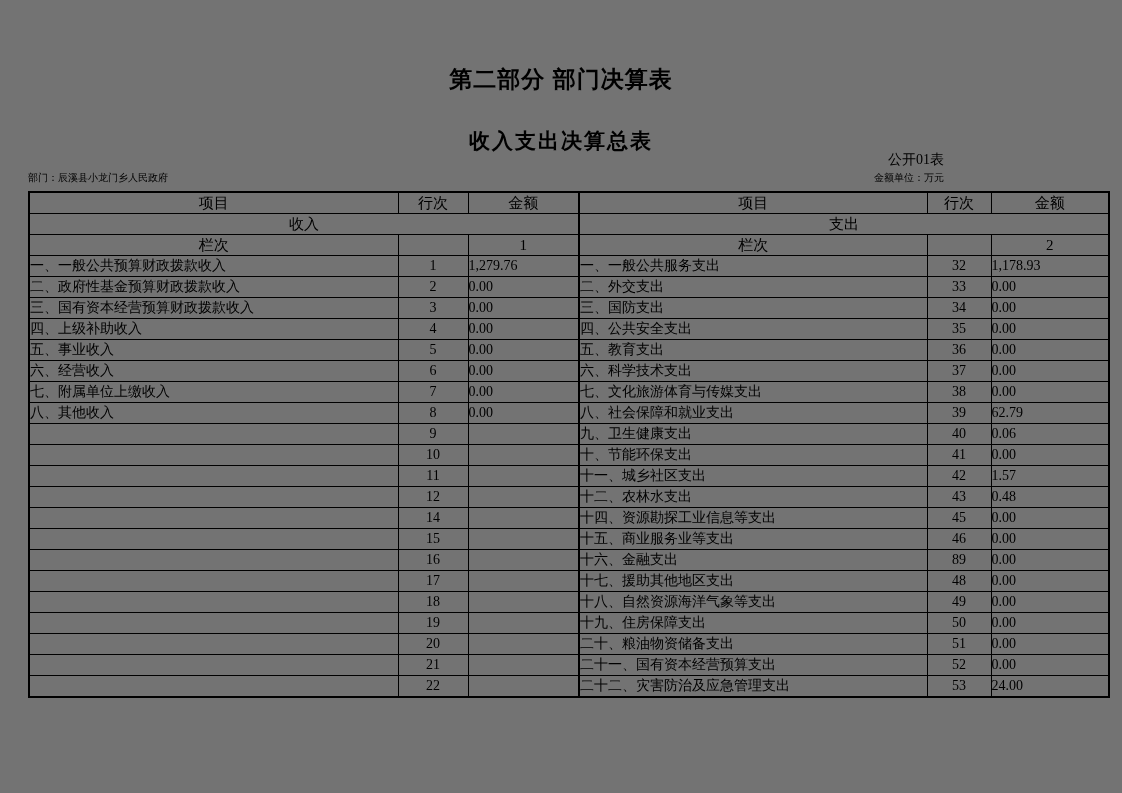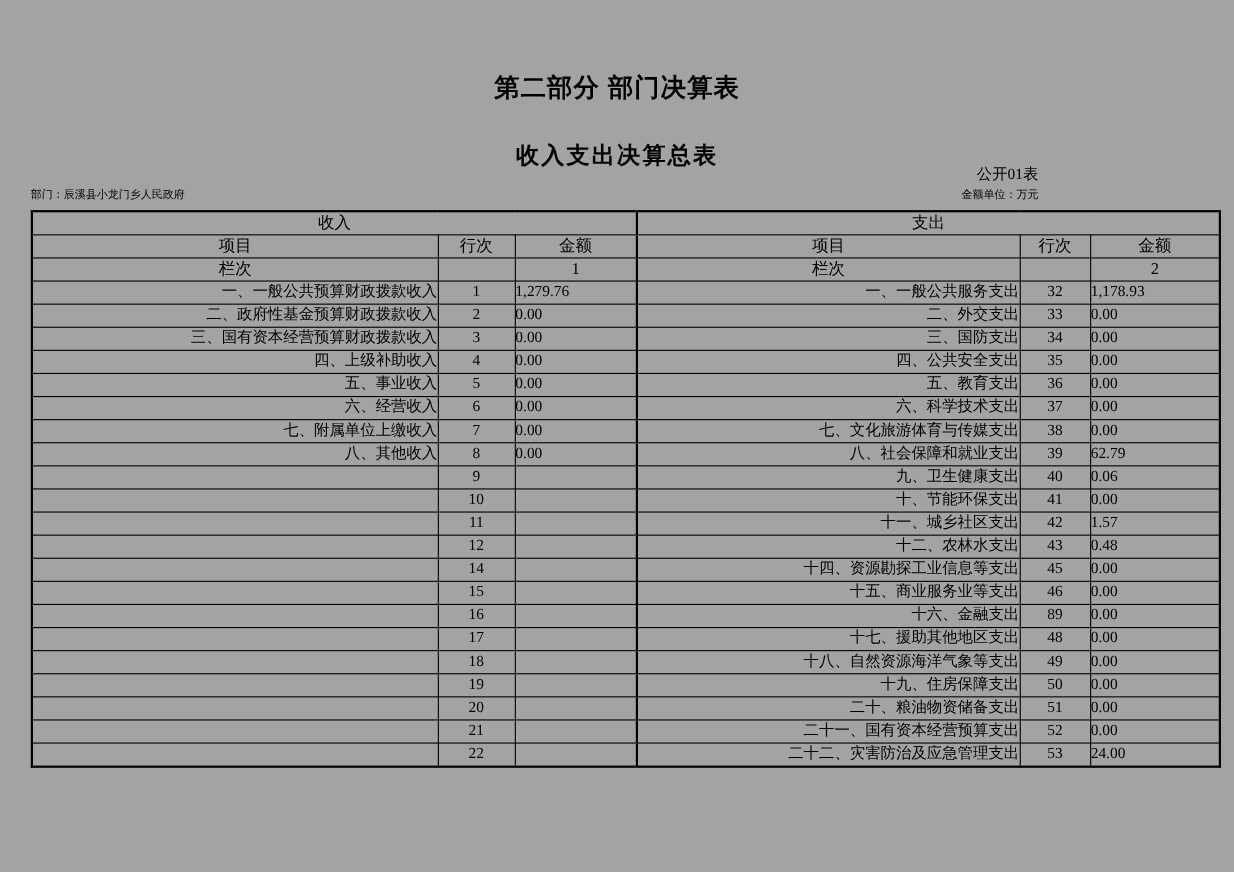--- a/index.html
+++ b/index.html
@@ -5,21 +5,21 @@
   html, body {
     margin: 0;
     padding: 0;
     background: #ffffff;
     color: #000000;
   }
   .page {
     position: relative;
     width: 1122px;
     height: 793px;
-    background: #a3a3a3;
+    background: #737373;
     font-family: "Liberation Serif", "DejaVu Serif", serif;
     overflow: hidden;
   }
   .part-title {
     margin: 0;
     padding-top: 66px;
     text-align: center;
     font-family: "Liberation Sans", "DejaVu Sans", sans-serif;
     font-weight: bold;
     font-size: 23px;
@@ -66,21 +66,21 @@
     padding: 0;
     font-size: 14px;
     font-weight: normal;
     overflow: hidden;
     white-space: nowrap;
   }
   table.summary th {
     text-align: center;
     font-size: 15px;
   }
-  td.item { text-align: right;  padding-left: 7px; }
+  td.item { text-align: left;  padding-left: 7px; }
   td.rowno { text-align: center; }
   td.amount { text-align: left; padding-right: 7px; }
   .half-start { border-left: 2px solid #000 !important; }
 </style>
 </head>
 <body>
 
 <div class="page">
 
   <h1 class="part-title">第二部分 部门决算表</h1>
@@ -102,30 +102,30 @@
       <colgroup>
         <col style="width:369px">
         <col style="width:70px">
         <col style="width:111px">
         <col style="width:348px">
         <col style="width:64px">
         <col style="width:118px">
       </colgroup>
       <thead>
         <tr>
-          <th colspan="3">收入</th>
-          <th colspan="3" class="half-start">支出</th>
-        </tr>
-        <tr>
           <th>项目</th>
           <th>行次</th>
           <th>金额</th>
           <th class="half-start">项目</th>
           <th>行次</th>
           <th>金额</th>
+        </tr>
+        <tr>
+          <th colspan="3">收入</th>
+          <th colspan="3" class="half-start">支出</th>
         </tr>
         <tr>
           <th>栏次</th>
           <th></th>
           <th>1</th>
           <th class="half-start">栏次</th>
           <th></th>
           <th>2</th>
         </tr>
       </thead>

